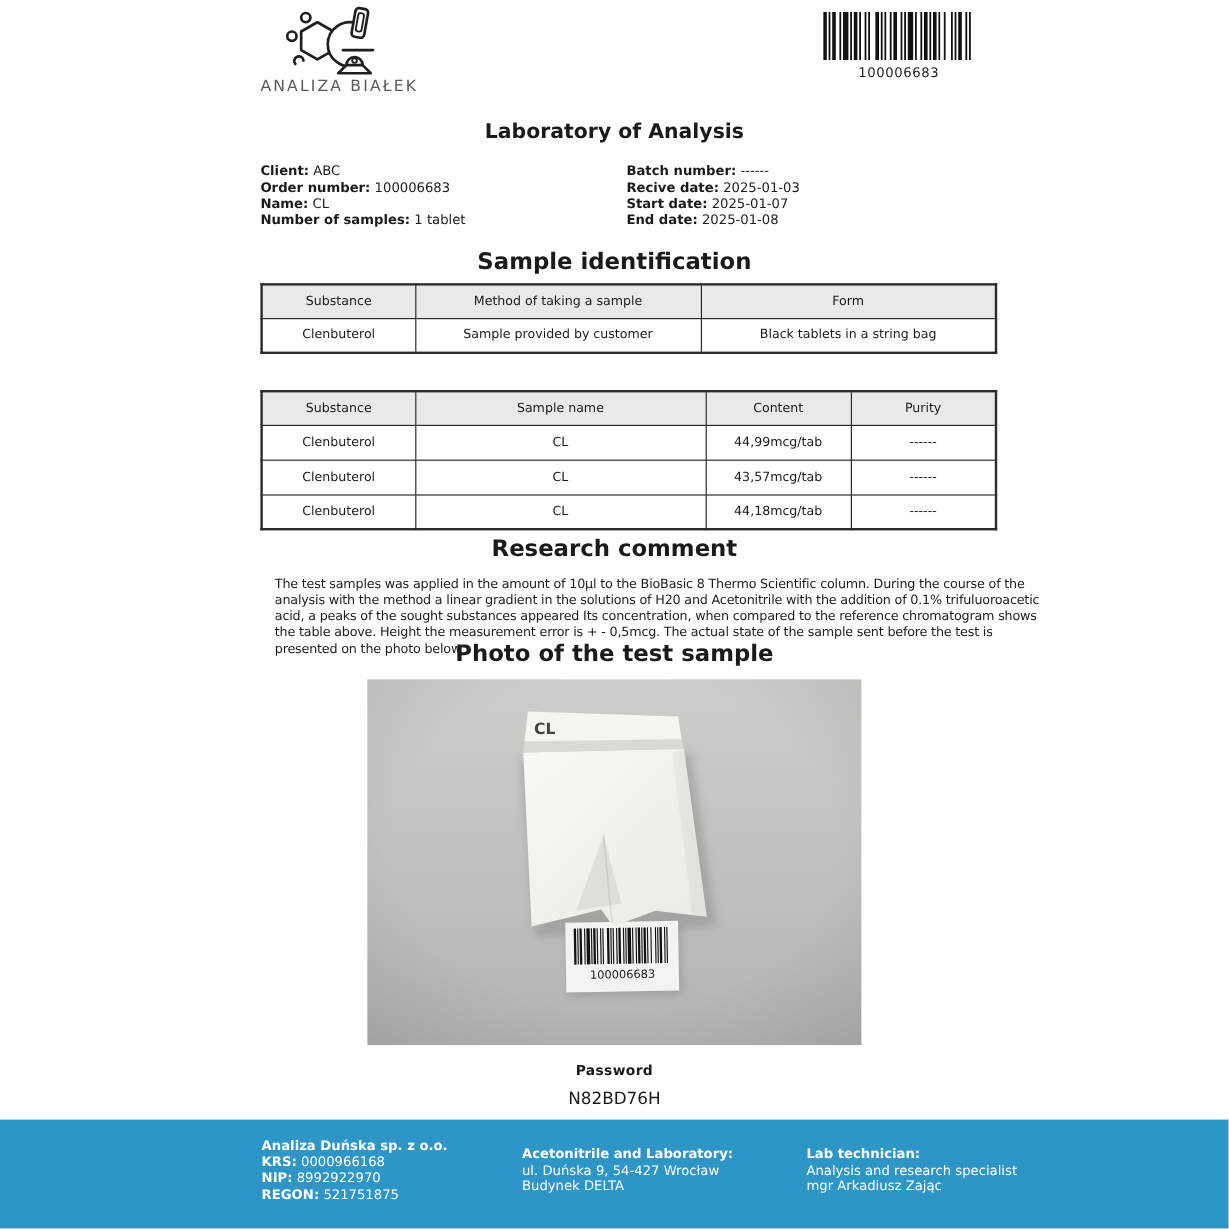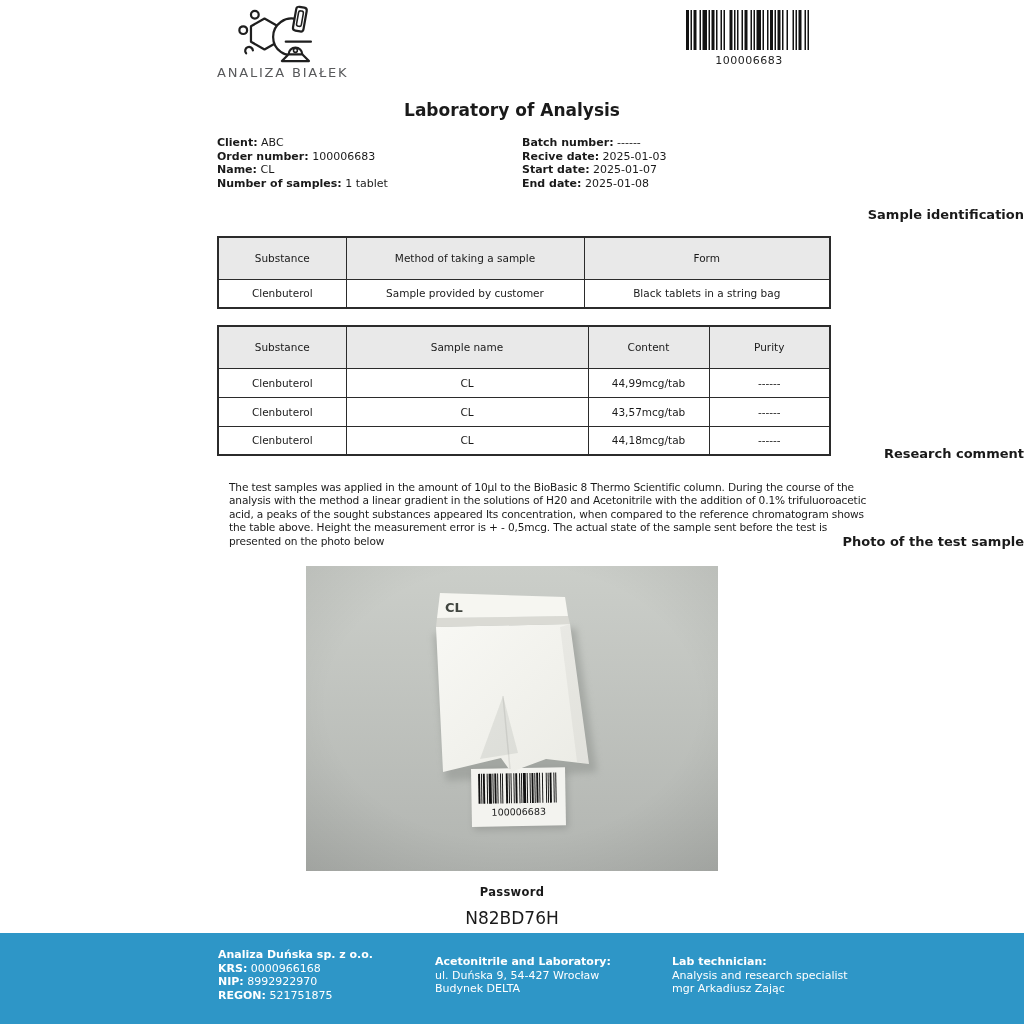--- a/index.html
+++ b/index.html
@@ -16,51 +16,51 @@
   
   .logo{position:absolute;left:217px;top:5px;width:124px;text-align:center;}
   .logo svg{width:88px;height:58px;display:block;margin:0 auto;}
   .logo-text{font-size:13px;letter-spacing:1.8px;color:#58595b;margin-top:2px;white-space:nowrap;}
   .barcode-top{position:absolute;left:686px;top:10px;width:126px;text-align:center;}
   .barcode-top svg{width:126px;height:40px;display:block;}
   .barcode-num{font-size:11px;margin-top:4px;letter-spacing:.5px;color:#222;}
   
   h1{position:absolute;top:100px;left:0;width:100%;text-align:center;margin:0;
      font-size:17px;font-weight:bold;}
-  .h2{position:absolute;left:0;width:100%;text-align:right;margin:0;
-     font-size:13px;font-weight:bold;}
+  .h2{position:absolute;left:0;width:100%;text-align:center;margin:0;
+     font-size:19px;font-weight:bold;}
   #h-sample{top:207px;}
   #h-results{top:299px;}
   #h-comment{top:446px;}
   #h-photo{top:534px;}
   
   .info{position:absolute;top:136px;left:0;width:100%;font-size:11px;height:60px;}
   .info-col{position:absolute;top:0;}
   .info-left{left:217px;}
   .info-right{left:522px;}
   .pair-line{line-height:13.5px;white-space:nowrap;}
   .pair-line b{font-weight:bold;}
   
   table{position:absolute;left:217px;width:612px;border-collapse:collapse;table-layout:fixed;
         border:2px solid #2b2b2b;font-size:10.5px;}
   #table-sample{top:236px;}
   #table-results{top:325px;}
   th,td{border:1px solid #2b2b2b;text-align:center;padding:0 4px;overflow:hidden;}
-  th{background:var(--thead-bg);font-weight:normal;height:42px;}
+  th{background:var(--thead-bg);font-weight:normal;height:28px;}
   td{height:29px;background:#fff;}
   
   .comment{position:absolute;top:469px;left:217px;width:648px;margin:12px;
            font-size:10.6px;line-height:13.4px;letter-spacing:-0.15px;text-align:left;}
   
   .photo{position:absolute;top:566px;left:306px;width:412px;height:305px;}
   .photo svg{width:100%;height:100%;display:block;}
   
   .password{position:absolute;top:885px;left:0;width:100%;text-align:center;}
   .pw-label{font-size:11.5px;font-weight:bold;letter-spacing:.3px;}
-  .pw-value{font-size:17px;margin-top:9px;}
+  .pw-value{font-size:14px;margin-top:9px;}
   
   footer{position:absolute;left:0;top:933px;width:100%;height:91px;
          background:var(--footer-blue);color:#fff;}
   .fcol{position:absolute;font-size:11px;line-height:13.5px;}
   .fc1{left:218px;top:15px;}
   .fc2{left:435px;top:22px;}
   .fc3{left:648px;top:22px;margin-left:24px;}
   .f-title{font-weight:bold;}
   svg text{font-family:"DejaVu Sans","Liberation Sans",sans-serif;}
 </style>

